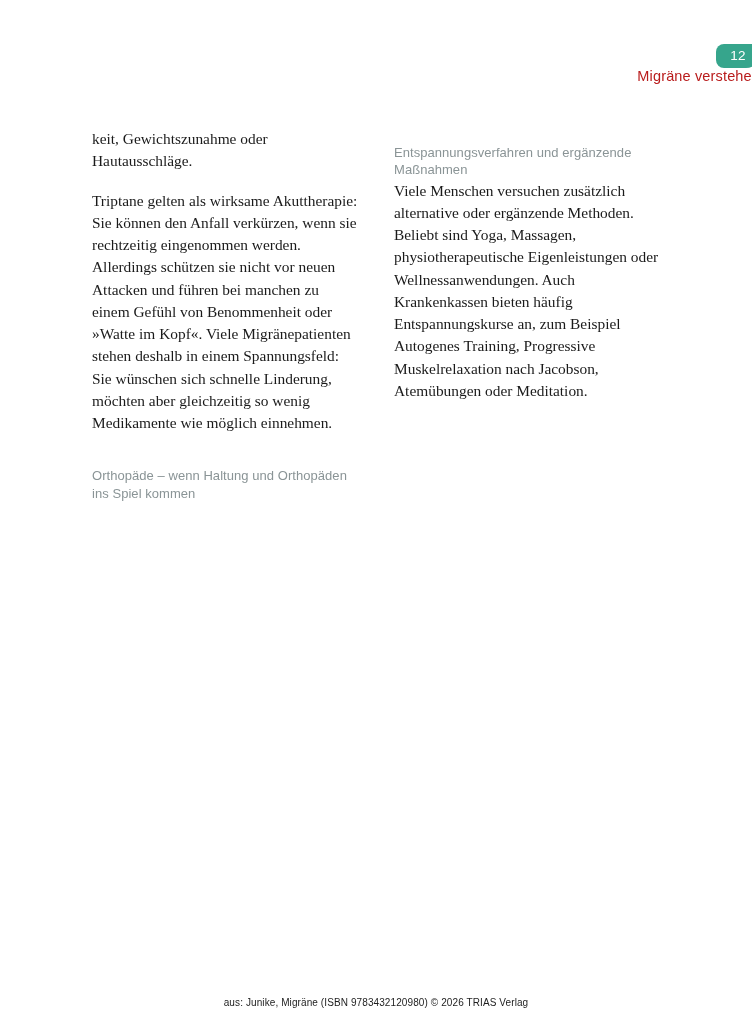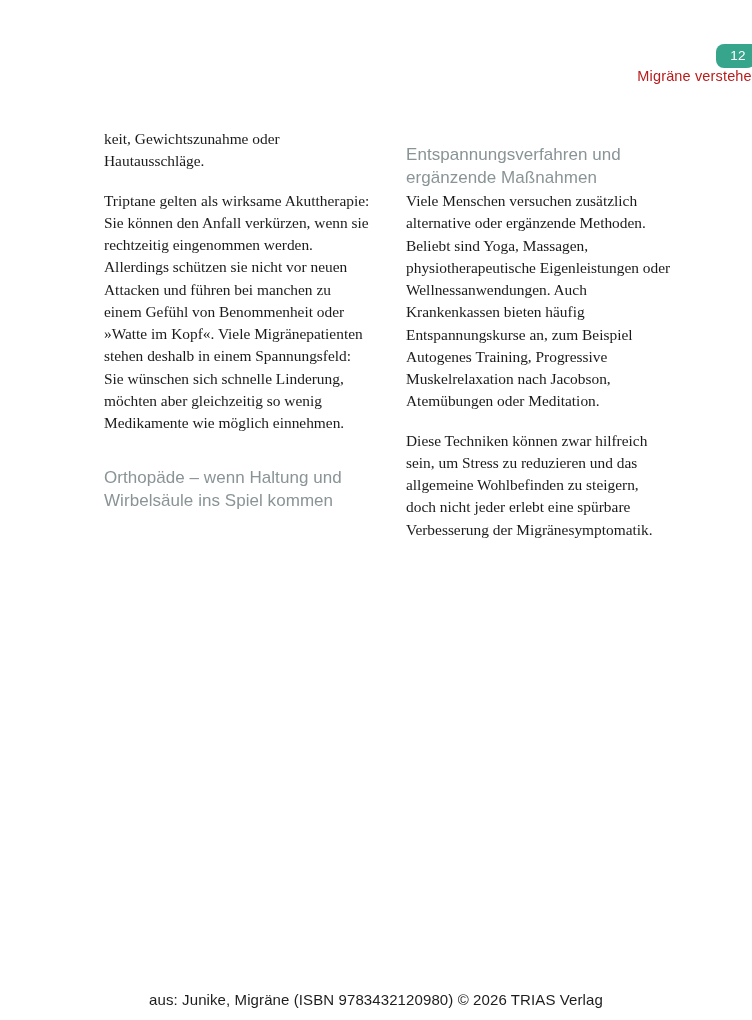--- a/index.html
+++ b/index.html
@@ -52,21 +52,21 @@
     color: #b91c1c;
     font-family: Liberation Sans, sans-serif;
     font-size: 14.5px;
     letter-spacing: 0.15px;
     white-space: nowrap;
   }
 
   
   .columns {
     position: absolute;
-    left: 104px;
+    left: 92px;
     top: 128px;
     width: 568px;
     display: flex;
     gap: 36px;
   }
 
   .column {
     width: 266px;
   }
 
@@ -80,66 +80,65 @@
   }
 
   p.body:last-child {
     margin-bottom: 0;
   }
 
   h2.subhead {
     margin: 0 0 1px 0;
     font-family: "Liberation Sans", "DejaVu Sans", sans-serif;
     font-weight: 400;
-    font-size: 17px;
+    font-size: 13px;
     line-height: 1.33;
     color: #8a9496;
     letter-spacing: 0.05px;
   }
 
   .spacer-before-head {
     height: 16px;
   }
 
   
   .page-footer {
     position: absolute;
     left: 0;
     bottom: 12px;
     width: 100%;
     text-align: center;
     font-family: "Liberation Sans", "DejaVu Sans", sans-serif;
-    font-size: 15px;
+    font-size: 10px;
     color: #1d1d1d;
     letter-spacing: 0.1px;
   }
 </style>
 </head>
 <body>
 
 <div class="page">
 
   <div class="page-header">
     <div class="folio-badge">12</div>
     <div class="header-title">Migräne verstehen</div>
   </div>
 
   <div class="columns">
 
     <div class="column">
       <p class="body">keit, Gewichtszunahme oder Hautausschläge.</p>
       <p class="body">Triptane gelten als wirksame Akuttherapie: Sie können den Anfall verkürzen, wenn sie rechtzeitig eingenommen werden. Allerdings schützen sie nicht vor neuen Attacken und führen bei manchen zu einem Gefühl von Benommenheit oder »Watte im Kopf«. Viele Migränepatienten stehen deshalb in einem Spannungsfeld: Sie wünschen sich schnelle Linderung, möchten aber gleichzeitig so wenig Medikamente wie möglich einnehmen.</p>
       <div class="spacer-before-head"></div>
-      <h2 class="subhead">Orthopäde – wenn Haltung und Wirbelsäule ins Spiel kommen</h2>
+      <h2 class="subhead">Orthopäde – wenn Haltung und Orthopäden ins Spiel kommen</h2>
     </div>
 
     <div class="column">
       <div class="spacer-before-head"></div>
       <h2 class="subhead">Entspannungsverfahren und ergänzende Maßnahmen</h2>
       <p class="body">Viele Menschen versuchen zusätzlich alternative oder ergänzende Methoden. Beliebt sind Yoga, Massagen, physiotherapeutische Eigenleistungen oder Wellnessanwendungen. Auch Krankenkassen bieten häufig Entspannungskurse an, zum Beispiel Autogenes Training, Progressive Muskelrelaxation nach Jacobson, Atemübungen oder Meditation.</p>
-      <p class="body">Diese Techniken können zwar hilfreich sein, um Stress zu reduzieren und das allgemeine Wohlbefinden zu steigern, doch nicht jeder erlebt eine spürbare Verbesserung der Migränesymptomatik.</p>
     </div>
 
   </div>
 
   <div class="page-footer">aus: Junike, Migräne (ISBN 9783432120980) © 2026 TRIAS Verlag</div>
 
 </div>
 
 </body></html>

